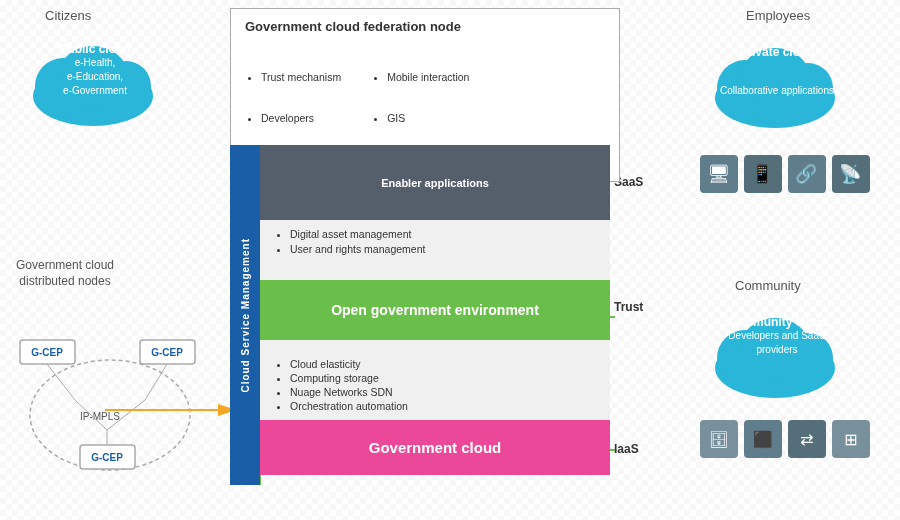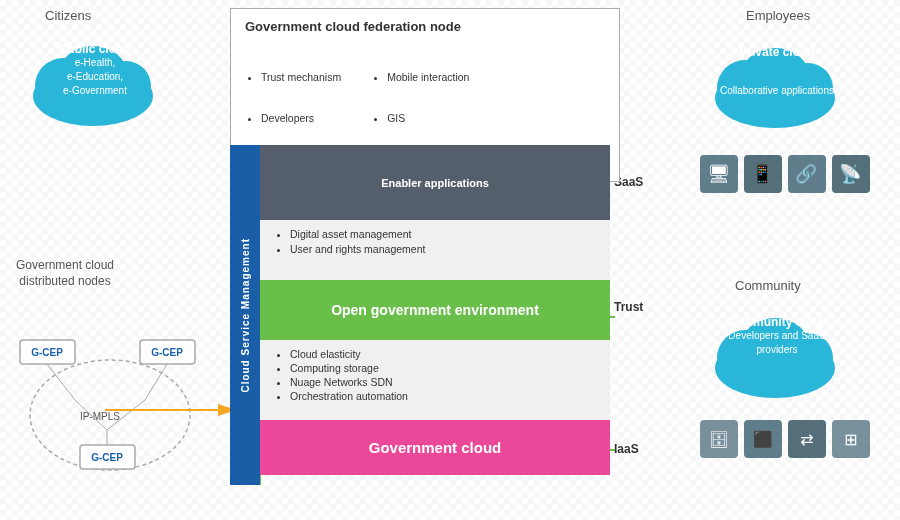--- a/index.html
+++ b/index.html
@@ -221,20 +221,21 @@
       width: 350px;
       height: 80px;
       background: #f0f0f0;
       padding: 8px 14px;
       z-index: 2;
     }
 
     .content-paas ul {
       list-style: disc;
       padding-left: 16px;
+      margin-top: 10px;
     }
 
     .content-paas ul li {
       font-size: 10.5px;
       color: #333;
       margin-bottom: 2px;
     }
 
     
     .dist-nodes-label {

